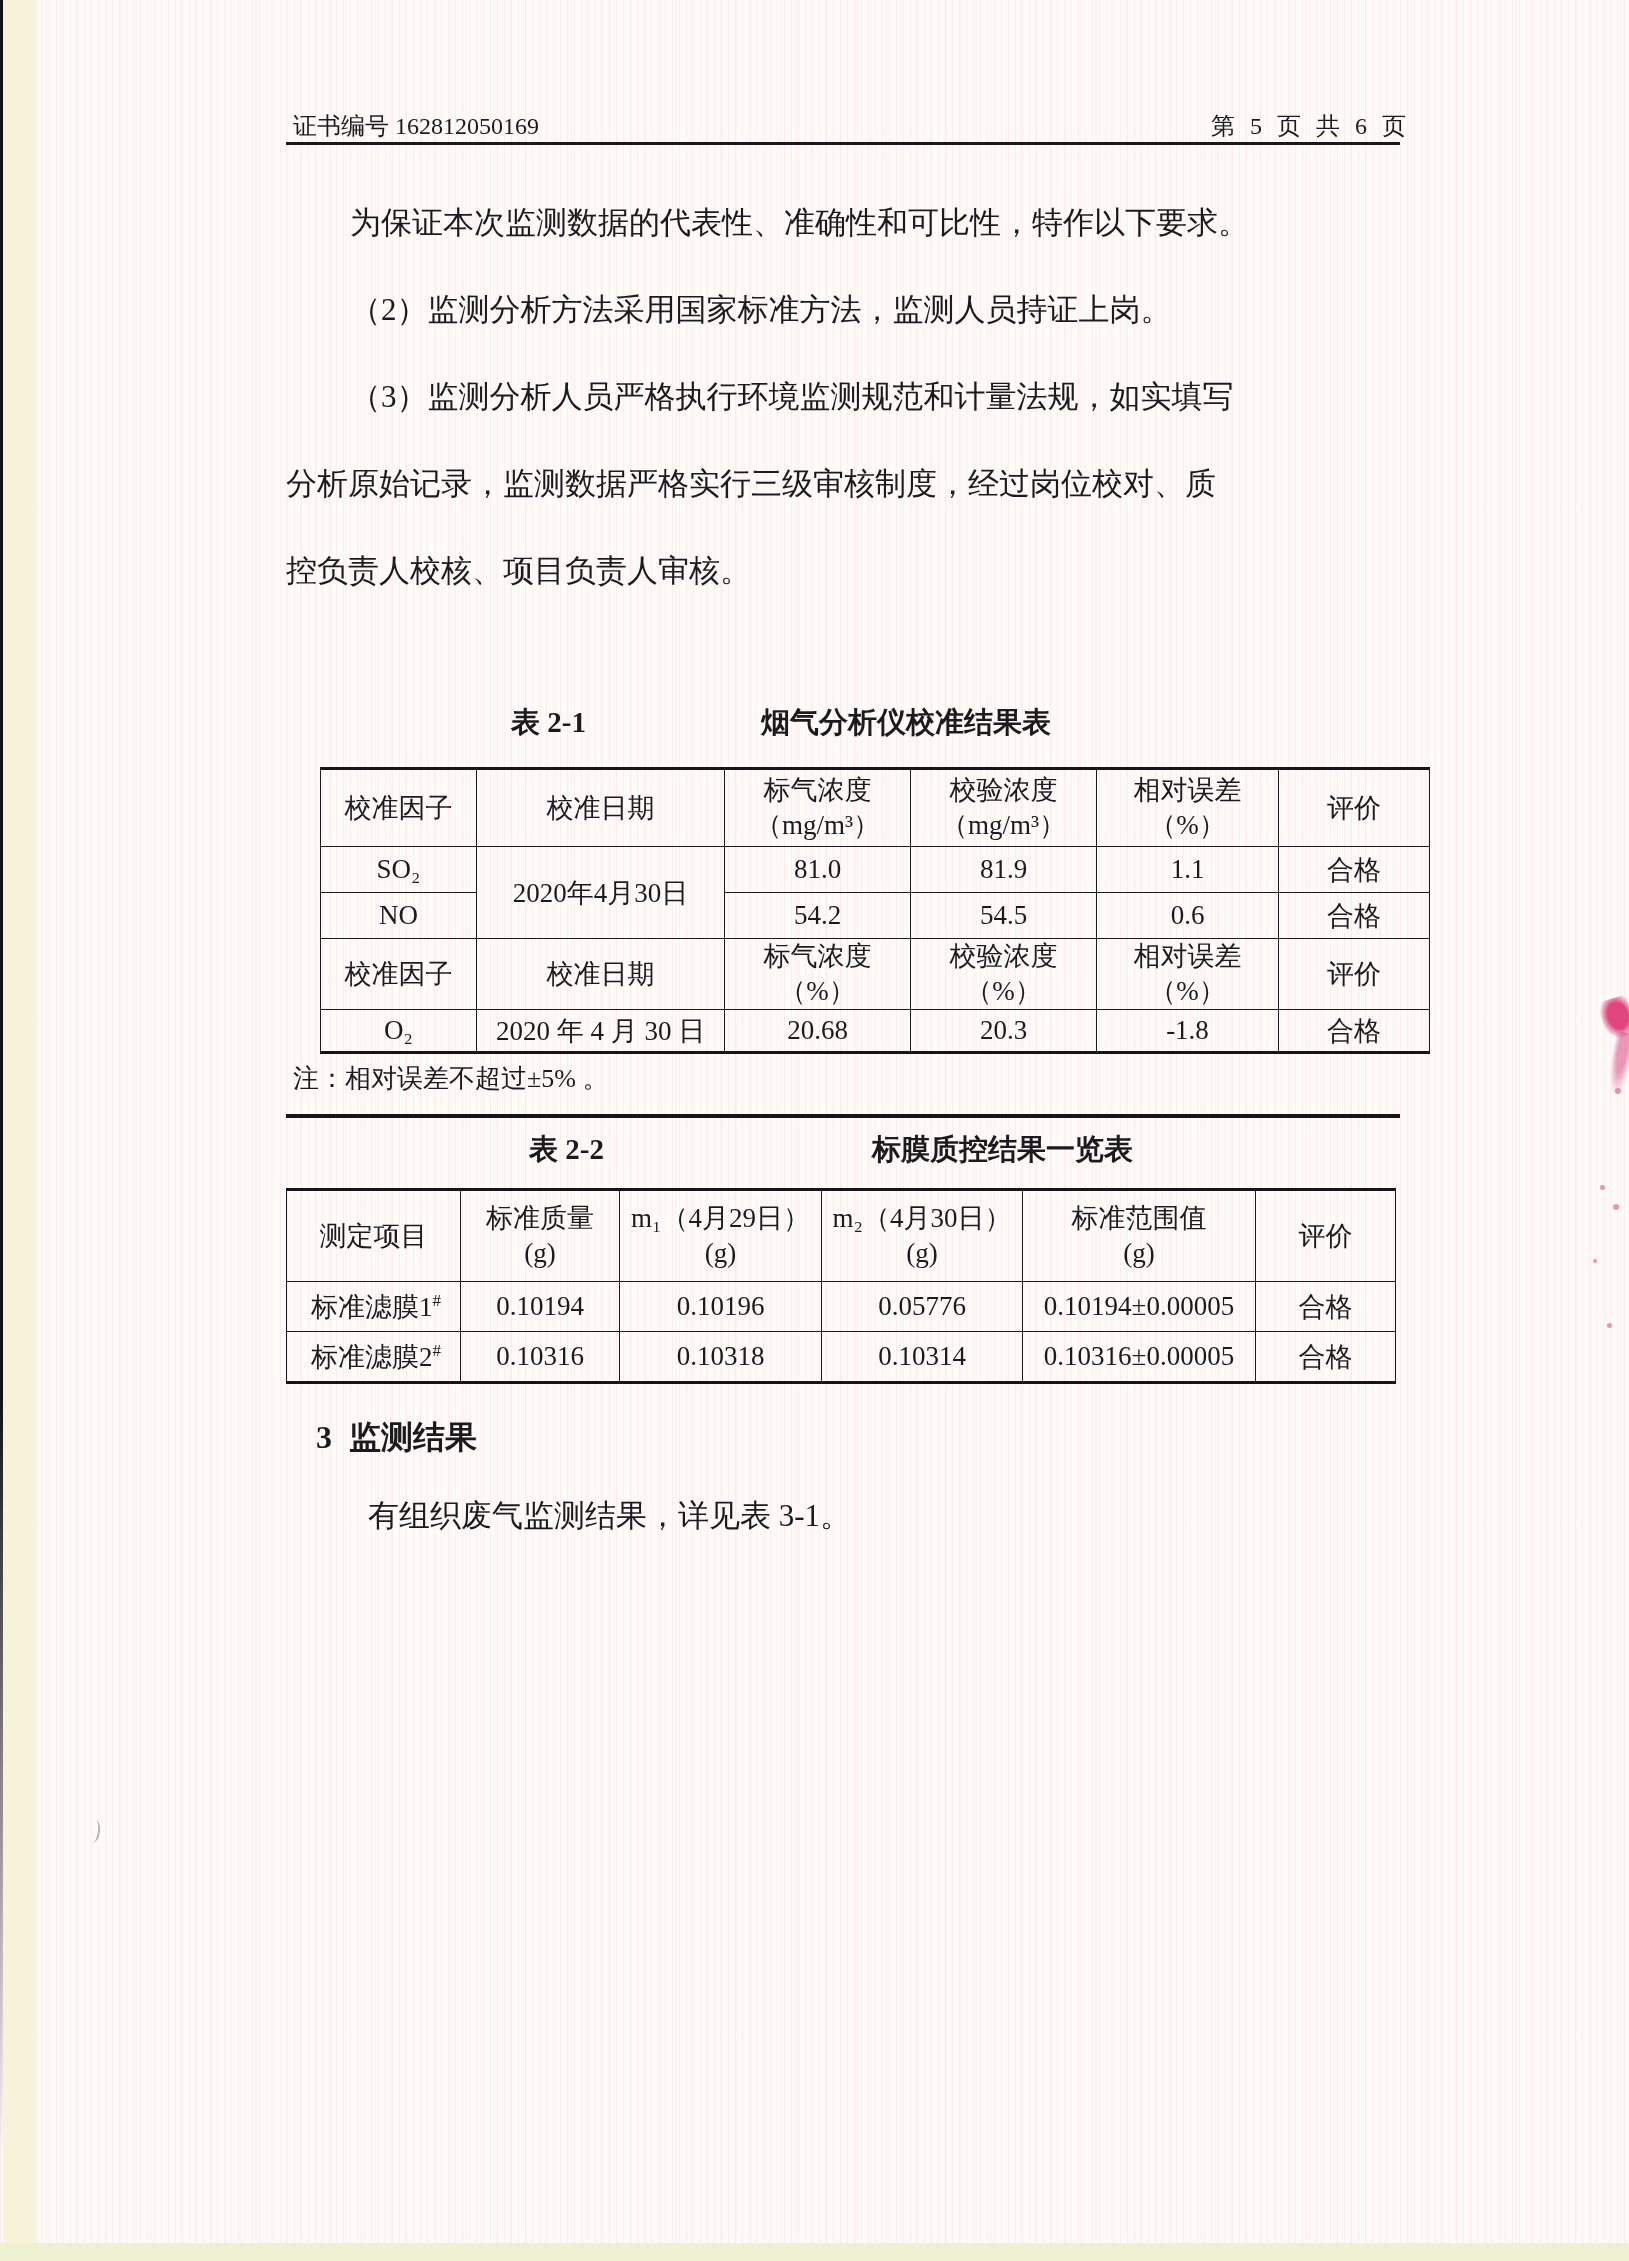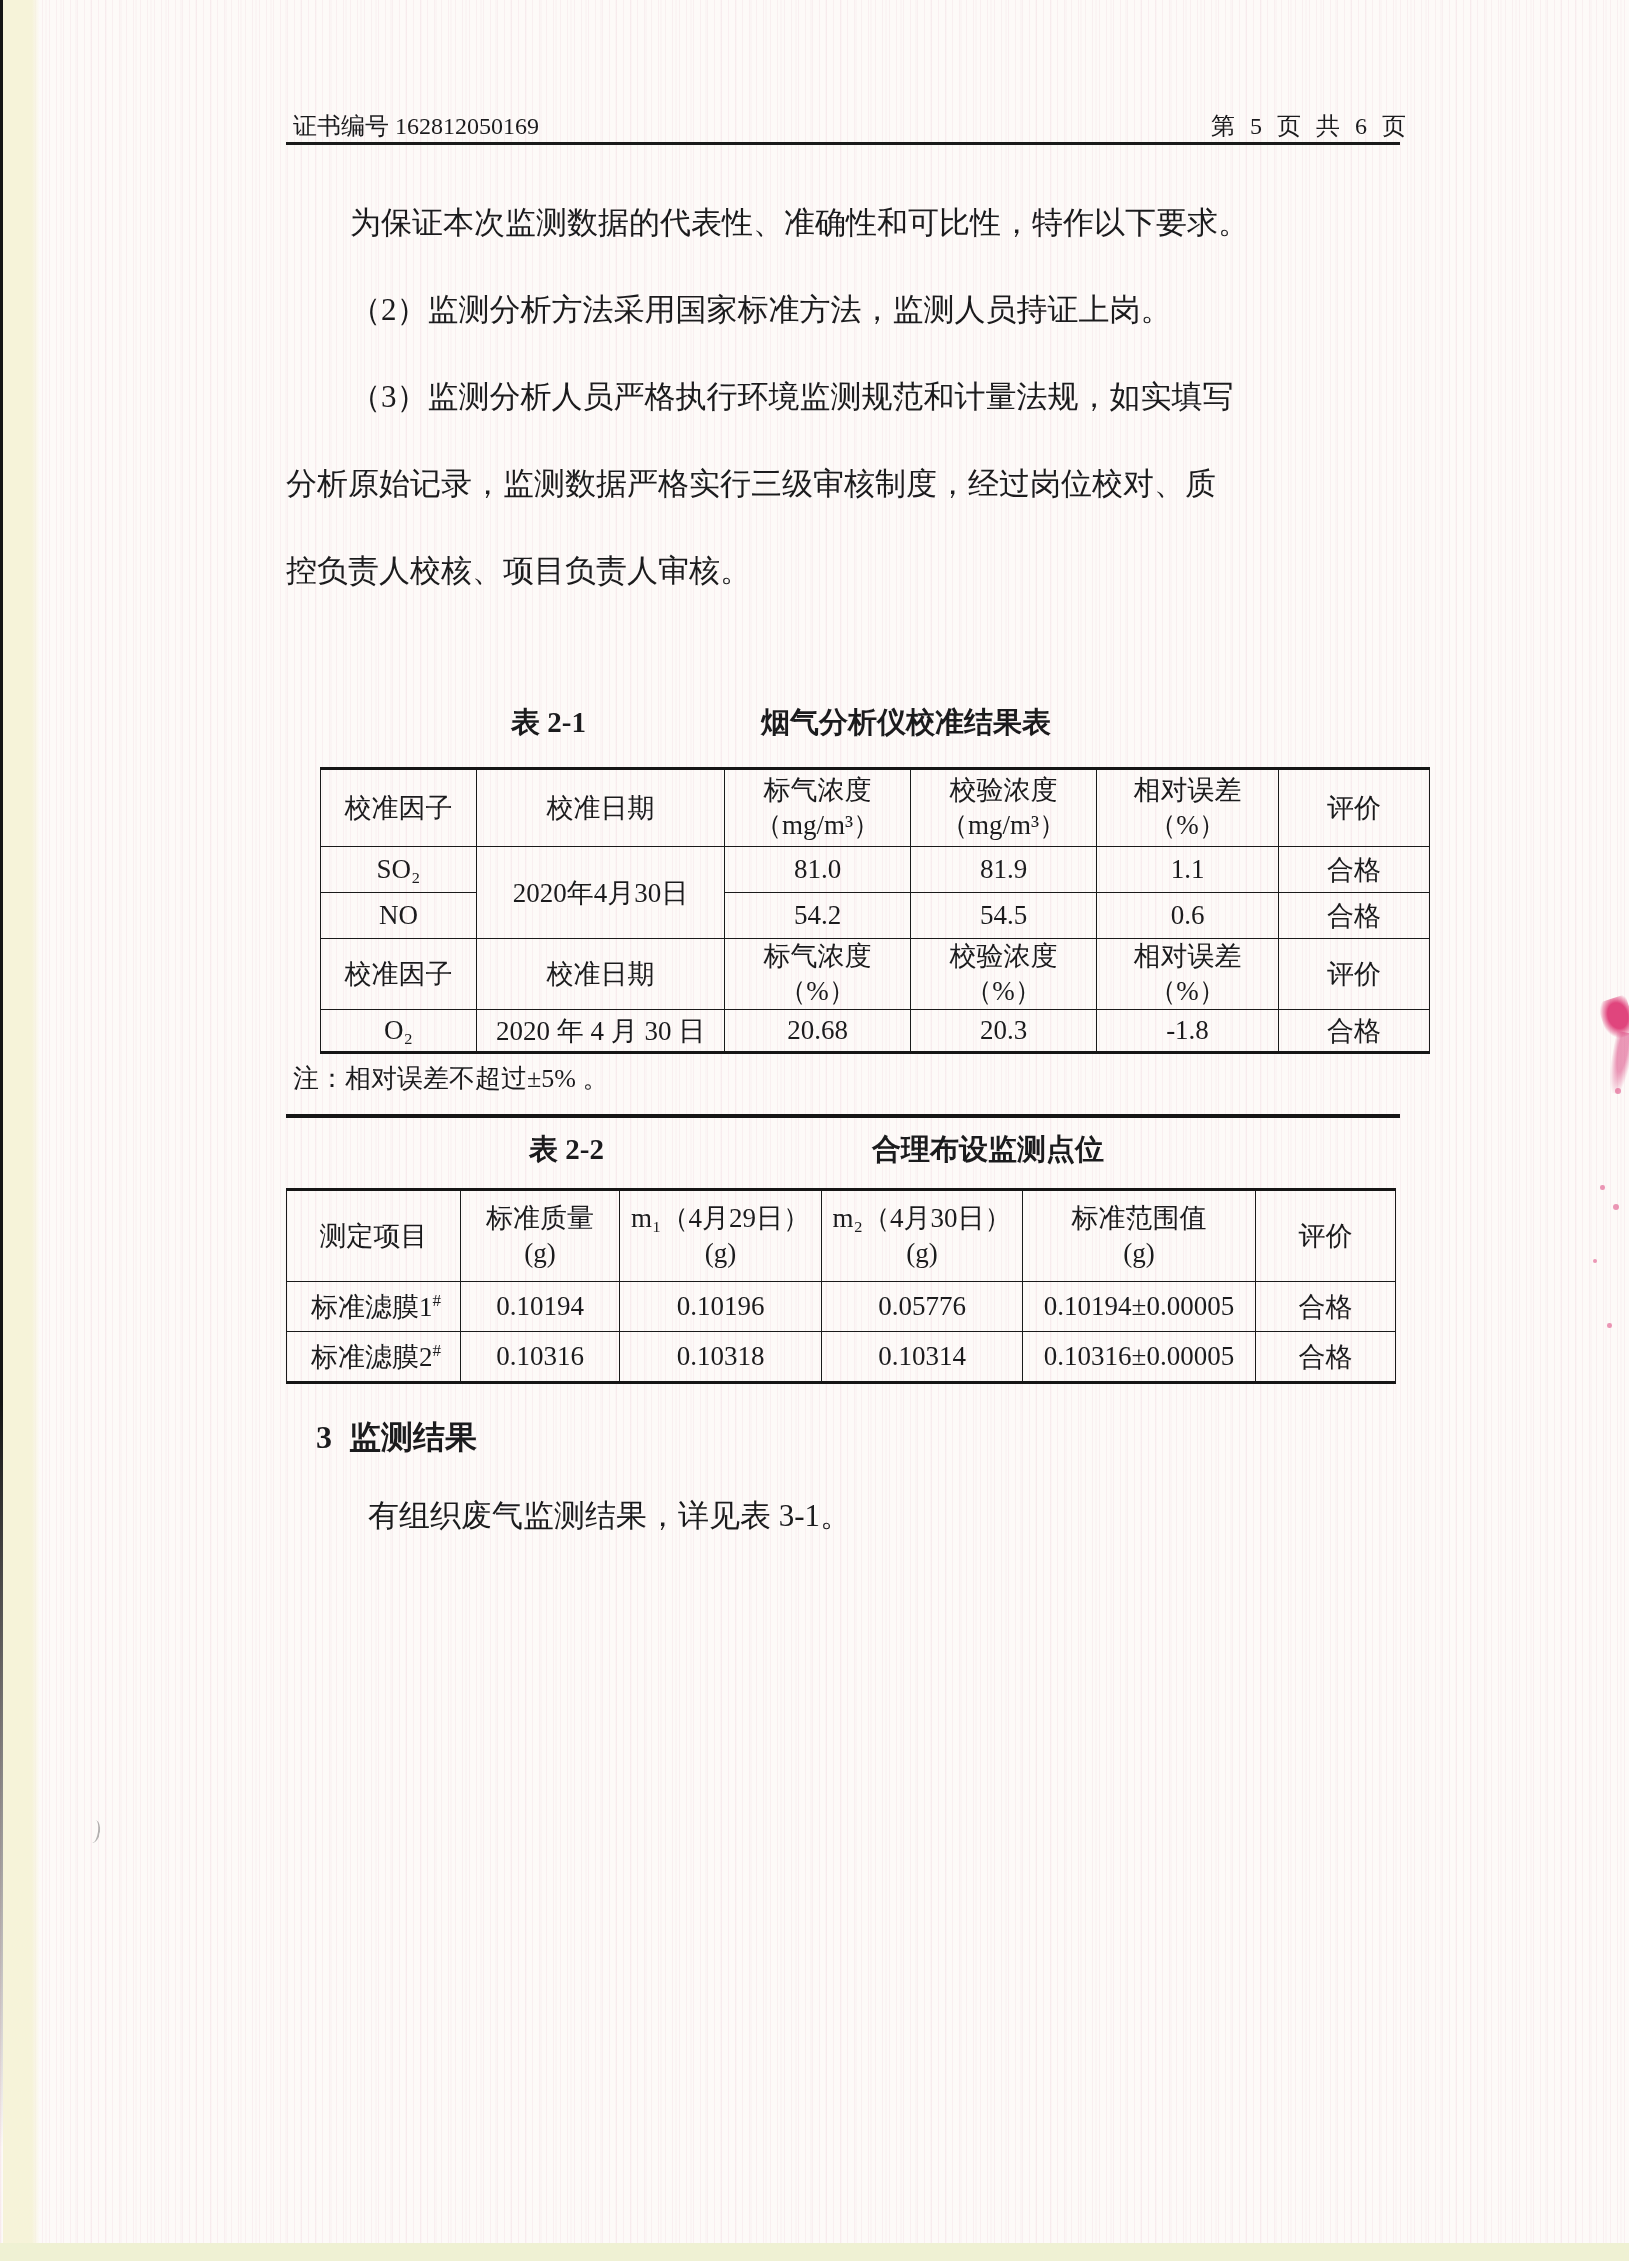--- a/index.html
+++ b/index.html
@@ -164,21 +164,21 @@
     <td>-1.8</td>
     <td>合格</td>
   </tr>
 </tbody>
   </table>
 
 <div class="note">注：相对误差不超过±5% 。</div>
 <div class="rule2"></div>
 
 <div class="cap cap2-label">表 2-2</div>
-<div class="cap cap2-title">合理布设监测点位</div>
+<div class="cap cap2-title">标膜质控结果一览表</div>
 
 <table id="table2" class="sheet">
   <colgroup>
     <col style="width:174px">
       <col style="width:159px">
       <col style="width:202px">
     <col style="width:201px">
       <col style="width:233px">
       <col style="width:140px">
   </colgroup>

